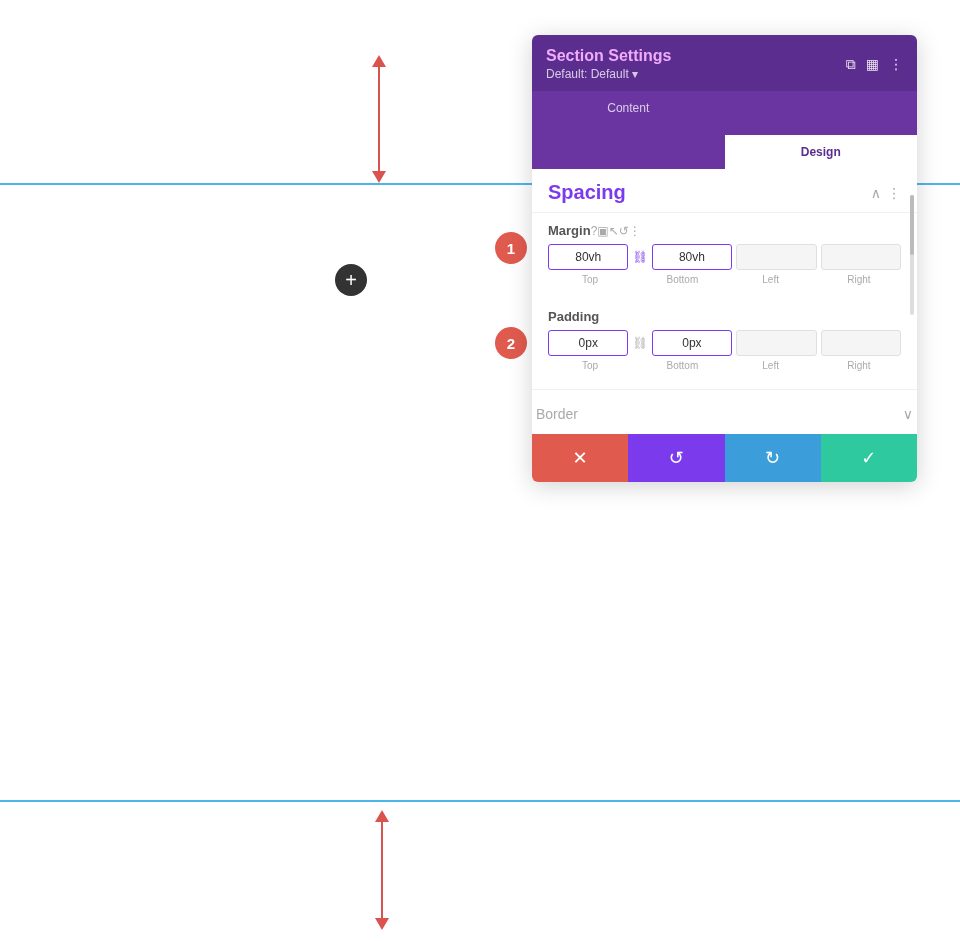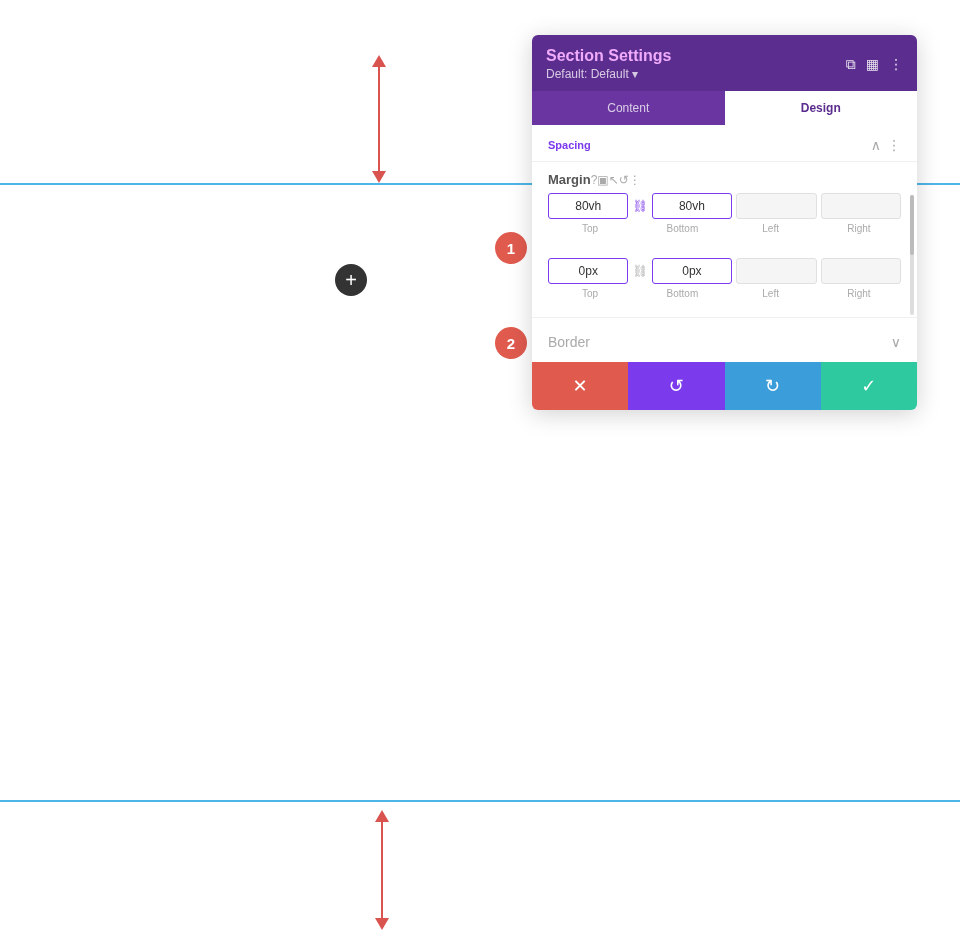--- a/index.html
+++ b/index.html
@@ -173,39 +173,40 @@
       padding: 10px 0;
       color: rgba(255,255,255,0.75);
       font-size: 12px;
       cursor: pointer;
       font-weight: 500;
     }
     .panel-tab.active {
       background: #fff;
       color: #5b2d8e;
       font-weight: 700;
+      margin-top: 44px;
     }
 
     
     .panel-body {
       padding: 0;
       background: #fff;
     }
 
     
     .section-header {
       display: flex;
       align-items: center;
       justify-content: space-between;
       padding: 12px 16px 8px;
       border-bottom: 1px solid #f0f0f0;
     }
     .section-title {
       color: #7c3aed;
-      font-size: 11px;
+      font-size: 20px;
       font-weight: 700;
     }
     .section-header-right {
       display: flex;
       gap: 6px;
       align-items: center;
     }
     .section-icon {
       color: #aaa;
       font-size: 14px;
@@ -280,21 +281,21 @@
       height: 1px;
       background: #f0f0f0;
       margin: 4px 0;
     }
 
     
     .border-section {
       display: flex;
       align-items: flex-end;
       justify-content: space-between;
-      padding: 12px 16px;
+      padding: 12px 4px;
       cursor: pointer;
     }
     .border-label {
       color: #aaa;
       font-size: 14px;
       font-weight: 500;
     }
     .border-chevron {
       color: #aaa;
       font-size: 14px;
@@ -414,20 +415,23 @@
       <div class="spacing-col-labels">
         <span class="col-label">Top</span>
         <span class="col-label col-label-spacer"></span>
         <span class="col-label">Bottom</span>
         <span class="col-label">Left</span>
         <span class="col-label">Right</span>
       </div>
     </div>
 
     <div class="spacing-block">
+      <div class="spacing-label-row">
+        <span class="spacing-label">Padding</span>
+      </div>
       <div class="spacing-inputs">
         <input class="spacing-input-box active" type="text" value="0px" style="">
         <span class="link-icon">⛓</span>
         <input class="spacing-input-box active" type="text" value="0px" style="">
         <input class="spacing-input-box" type="text" value="" style="">
         <input class="spacing-input-box" type="text" value="" style="">
       </div>
       <div class="spacing-col-labels">
         <span class="col-label">Top</span>
         <span class="col-label col-label-spacer"></span>

